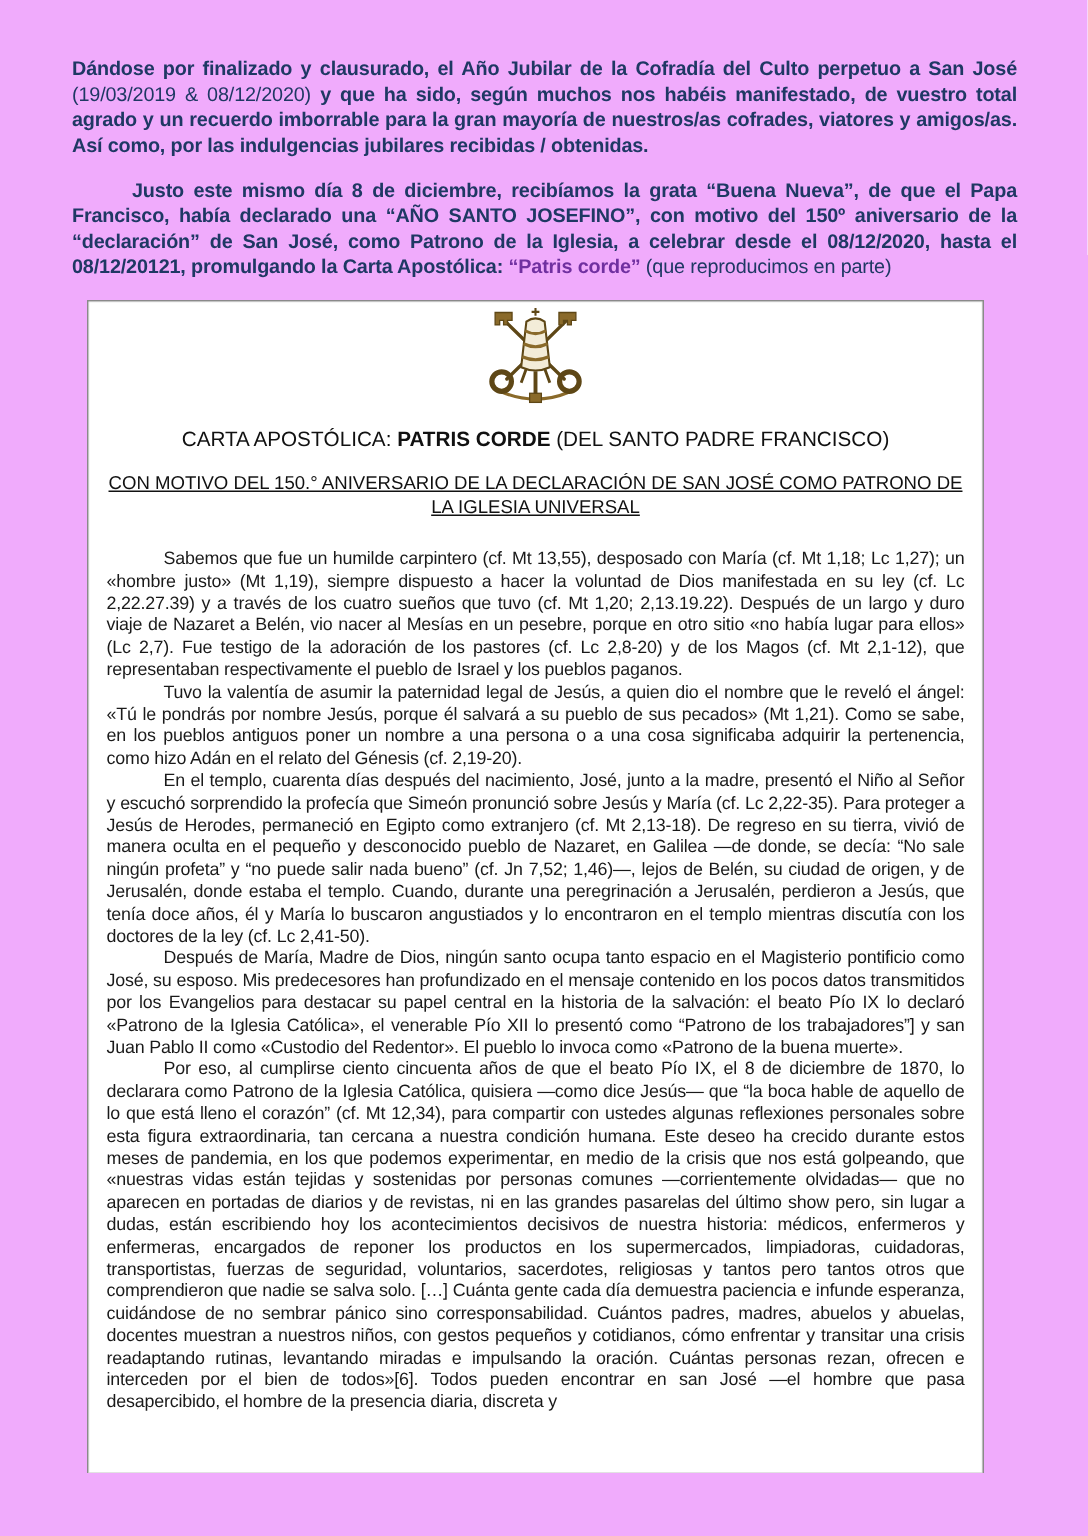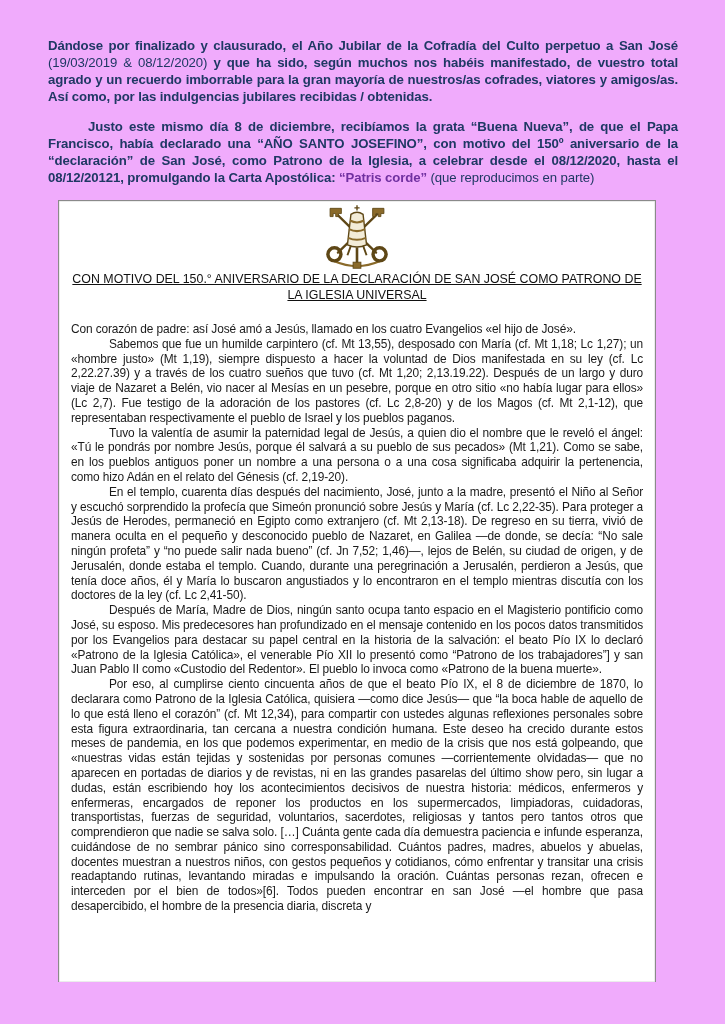--- a/index.html
+++ b/index.html
@@ -18,21 +18,21 @@
          letter-spacing:-0.1px}
   .intro.indent{text-indent:40px}
 
   
   .letter-box{position:absolute;left:58px;top:200px;width:598px;height:782px;
               border:1px solid var(--border);border-bottom:none;background:#fff;
               overflow:hidden;box-shadow:inset 0 0 0 0.5px #d9d9d9}
   .emblem{width:100%;text-align:center;margin-top:3px;height:66px}
   .letter-title{margin-top:14px;text-align:center;font-size:13.8px;line-height:17px;
                 color:#111}
-  .letter-subtitle{margin-top:1px;text-align:center;font-size:12.4px;line-height:16px;
+  .letter-subtitle{margin-top:13px;text-align:center;font-size:12.4px;line-height:16px;
                    text-decoration:underline;color:#111;padding:0 8px}
   .letter-body{margin-top:19px;padding:0 12px 0 12px;font-size:11.9px;
                line-height:14.8px;letter-spacing:-0.12px;text-align:justify}
   .letter-p{margin:0}
   .letter-p.indent{text-indent:38px}
 
   
   .s-b{font-weight:700}
   .s-i{}
   .s-u{}
@@ -72,25 +72,25 @@
 
         <g>
           <path d="M53,1.5 v6 M50,4.5 h6" stroke="var(--emblem_dark)" stroke-width="1.6"></path>
           <path d="M46,12 Q53,7 60,12 L64,47 Q53,52 42,47 Z" fill="#f3ecd8" stroke="var(--emblem_dark)" stroke-width="1.6"></path>
           <path d="M45,19 Q53,23.5 61,19 M43.8,29 Q53,33.5 62.2,29 M42.8,39 Q53,43.5 63.2,39" fill="none" stroke="var(--emblem_gold)" stroke-width="2.4"></path>
           <path d="M46,48 l-4,11 M60,48 l4,11" stroke="var(--emblem_dark)" stroke-width="2.2"></path>
         </g>
       </svg>
     </div>
 
+    <div class="letter-title"><span>CARTA APOSTÓLICA: </span><span class="s-b s-i">PATRIS CORDE</span><span> (DEL SANTO PADRE FRANCISCO)</span></div>
 
     <div class="letter-subtitle">CON MOTIVO DEL 150.° ANIVERSARIO DE LA DECLARACIÓN DE SAN JOSÉ COMO PATRONO DE LA IGLESIA UNIVERSAL</div>
 
     <div class="letter-body">
-      <p class="letter-p"><span>Con corazón de padre: así José amó a Jesús, llamado en los cuatro Evangelios «</span><span class="s-i">el hijo de José</span><span>».</span></p>
       <p class="letter-p indent"><span>Sabemos que fue un humilde carpintero (cf. </span><span class="s-i">Mt</span><span> 13,55), desposado con María (cf. </span><span class="s-i">Mt</span><span> 1,18; </span><span class="s-i">Lc</span><span> 1,27); un «hombre justo» (</span><span class="s-i">Mt</span><span> 1,19), siempre dispuesto a hacer la voluntad de Dios manifestada en su ley (cf. </span><span class="s-i">Lc</span><span> 2,22.27.39) y a través de los cuatro sueños que tuvo (cf. </span><span class="s-i">Mt</span><span> 1,20; 2,13.19.22). Después de un largo y duro viaje de Nazaret a Belén, vio nacer al Mesías en un pesebre, porque en otro sitio «no había lugar para ellos» (</span><span class="s-i">Lc</span><span> 2,7). Fue testigo de la adoración de los pastores (cf. </span><span class="s-i">Lc</span><span> 2,8-20) y de los Magos (cf. </span><span class="s-i">Mt</span><span> 2,1-12), que representaban respectivamente el pueblo de Israel y los pueblos paganos.</span></p>
       <p class="letter-p indent"><span>Tuvo la valentía de asumir la paternidad legal de Jesús, a quien dio el nombre que le reveló el ángel: «Tú le pondrás por nombre Jesús, porque él salvará a su pueblo de sus pecados» (</span><span class="s-i">Mt</span><span> 1,21). Como se sabe, en los pueblos antiguos poner un nombre a una persona o a una cosa significaba adquirir la pertenencia, como hizo Adán en el relato del Génesis (cf. 2,19-20).</span></p>
       <p class="letter-p indent"><span>En el templo, cuarenta días después del nacimiento, José, junto a la madre, presentó el Niño al Señor y escuchó sorprendido la profecía que Simeón pronunció sobre Jesús y María (cf. </span><span class="s-i">Lc</span><span> 2,22-35). Para proteger a Jesús de Herodes, permaneció en Egipto como extranjero (cf. </span><span class="s-i">Mt</span><span> 2,13-18). De regreso en su tierra, vivió de manera oculta en el pequeño y desconocido pueblo de Nazaret, en Galilea —de donde, se decía: “No sale ningún profeta” y “no puede salir nada bueno” (cf. </span><span class="s-i">Jn</span><span> 7,52; 1,46)—, lejos de Belén, su ciudad de origen, y de Jerusalén, donde estaba el templo. Cuando, durante una peregrinación a Jerusalén, perdieron a Jesús, que tenía doce años, él y María lo buscaron angustiados y lo encontraron en el templo mientras discutía con los doctores de la ley (cf. </span><span class="s-i">Lc</span><span> 2,41-50).</span></p>
       <p class="letter-p indent"><span>Después de María, Madre de Dios, ningún santo ocupa tanto espacio en el Magisterio pontificio como José, su esposo. Mis predecesores han profundizado en el mensaje contenido en los pocos datos transmitidos por los Evangelios para destacar su papel central en la historia de la salvación: el beato </span><span class="s-u">Pío IX</span><span> lo declaró «Patrono de la Iglesia Católica», el venerable </span><span class="s-u">Pío XII</span><span> lo presentó como “Patrono de los trabajadores”] y san </span><span class="s-u">Juan Pablo II</span><span> como «Custodio del Redentor». El pueblo lo invoca como «Patrono de la buena muerte».</span></p>
       <p class="letter-p indent"><span>Por eso, al cumplirse ciento cincuenta años de que el beato Pío IX, el 8 de diciembre de 1870, lo declarara como </span><span class="s-i">Patrono de la Iglesia Católica</span><span>, quisiera —como dice Jesús— que “la boca hable de aquello de lo que está lleno el corazón” (cf. </span><span class="s-i">Mt</span><span> 12,34), para compartir con ustedes algunas reflexiones personales sobre esta figura extraordinaria, tan cercana a nuestra condición humana. Este deseo ha crecido durante estos meses de pandemia, en los que podemos experimentar, en medio de la crisis que nos está golpeando, que «nuestras vidas están tejidas y sostenidas por personas comunes —corrientemente olvidadas— que no aparecen en portadas de diarios y de revistas, ni en las grandes pasarelas del último </span><span class="s-i">show</span><span> pero, sin lugar a dudas, están escribiendo hoy los acontecimientos decisivos de nuestra historia: médicos, enfermeros y enfermeras, encargados de reponer los productos en los supermercados, limpiadoras, cuidadoras, transportistas, fuerzas de seguridad, voluntarios, sacerdotes, religiosas y tantos pero tantos otros que comprendieron que nadie se salva solo. […] Cuánta gente cada día demuestra paciencia e infunde esperanza, cuidándose de no sembrar pánico sino corresponsabilidad. Cuántos padres, madres, abuelos y abuelas, docentes muestran a nuestros niños, con gestos pequeños y cotidianos, cómo enfrentar y transitar una crisis readaptando rutinas, levantando miradas e impulsando la oración. Cuántas personas rezan, ofrecen e interceden por el bien de todos»[6]. Todos pueden encontrar en san José —el hombre que pasa desapercibido, el hombre de la presencia diaria, discreta y</span></p>
     </div>
 
   </div>
 </div>
 

